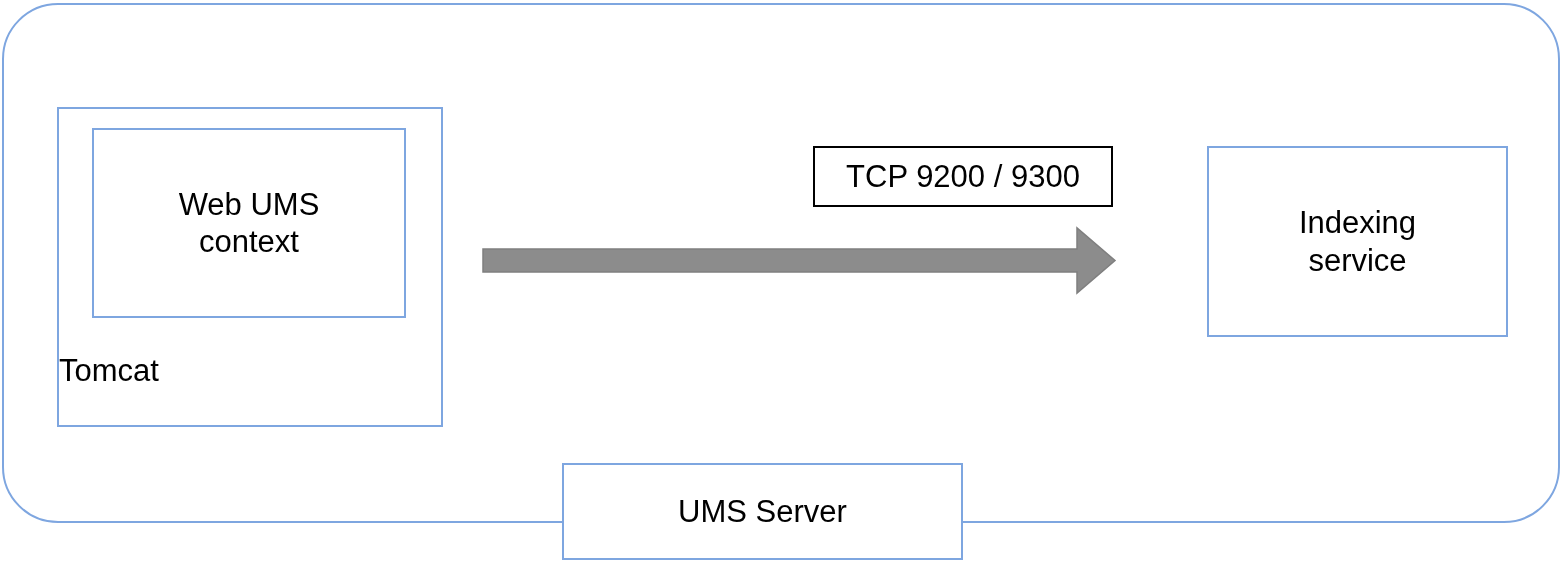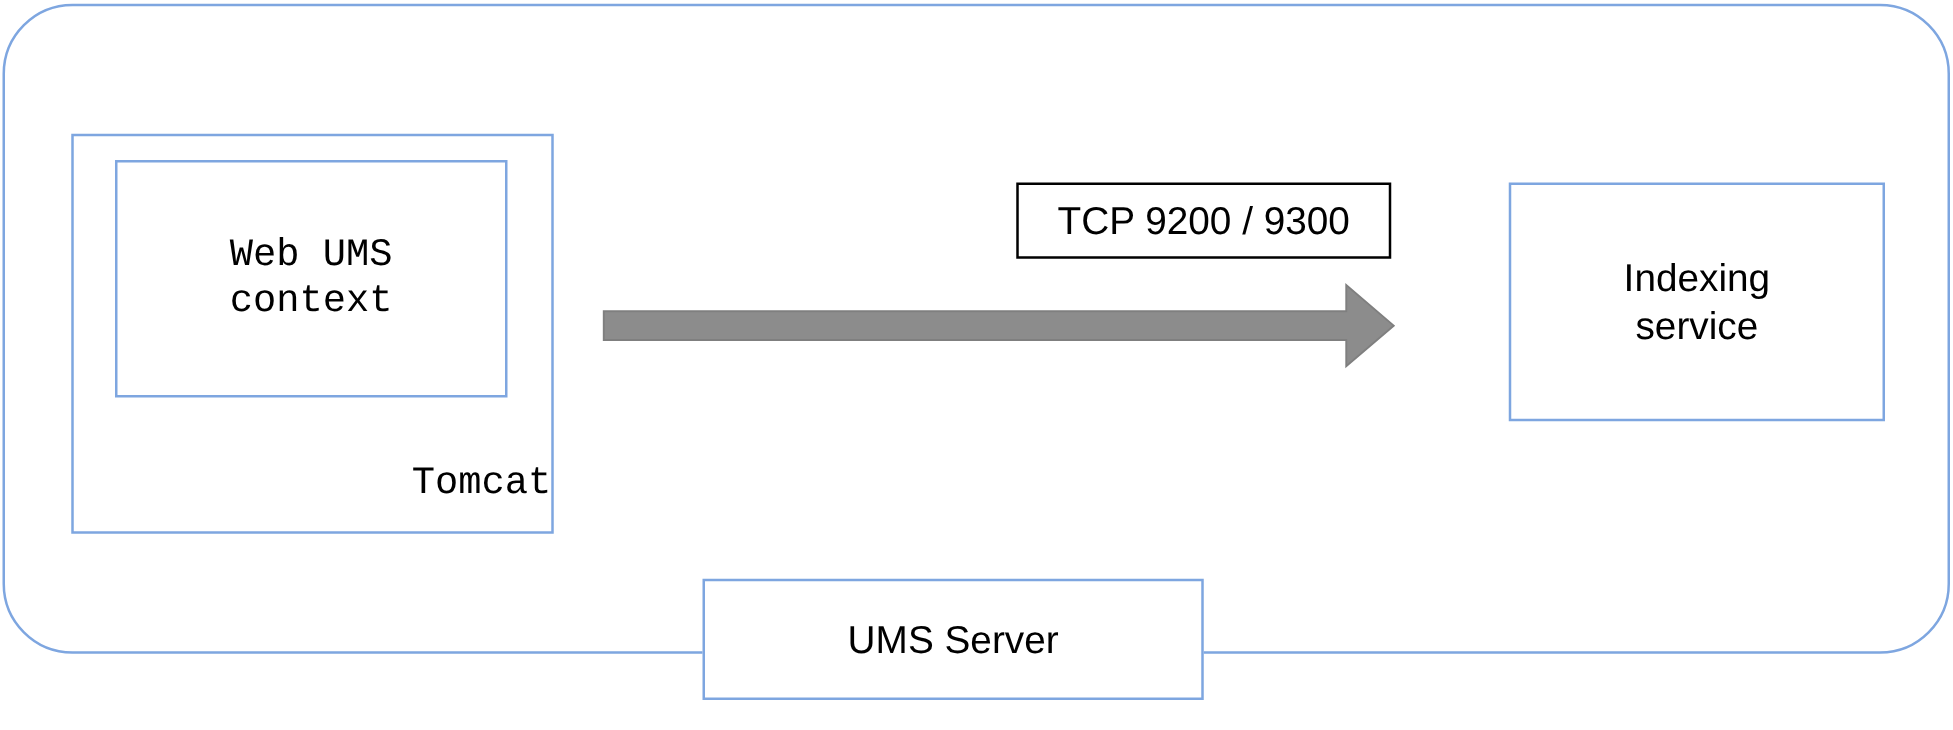--- a/index.html
+++ b/index.html
@@ -39,31 +39,30 @@
     display: flex;
     align-items: center;
     justify-content: center;
     text-align: center;
   }
   .node-tomcat {
     left: 57px; top: 107px;
     width: 386px; height: 320px;
     display: block;
     background: transparent;
-    font-family: Liberation Mono, monospace;
   }
   .node-webums {
     left: 33px; top: 19px;
     width: 314px; height: 190px;
   }
   .tomcat-label {
     position: absolute;
     left: 0; right: 0;
-    bottom: 20px;
-    text-align: right;
+    bottom: 36px;
+    text-align: left;
   }
   .node-indexing {
     left: 1163px; top: 146px;
     width: 301px; height: 191px; margin-left: 44px;
   }
   .node-umsserver {
     left: 562px; top: 463px;
     width: 401px; height: 97px;
   }
   .edge-label {

